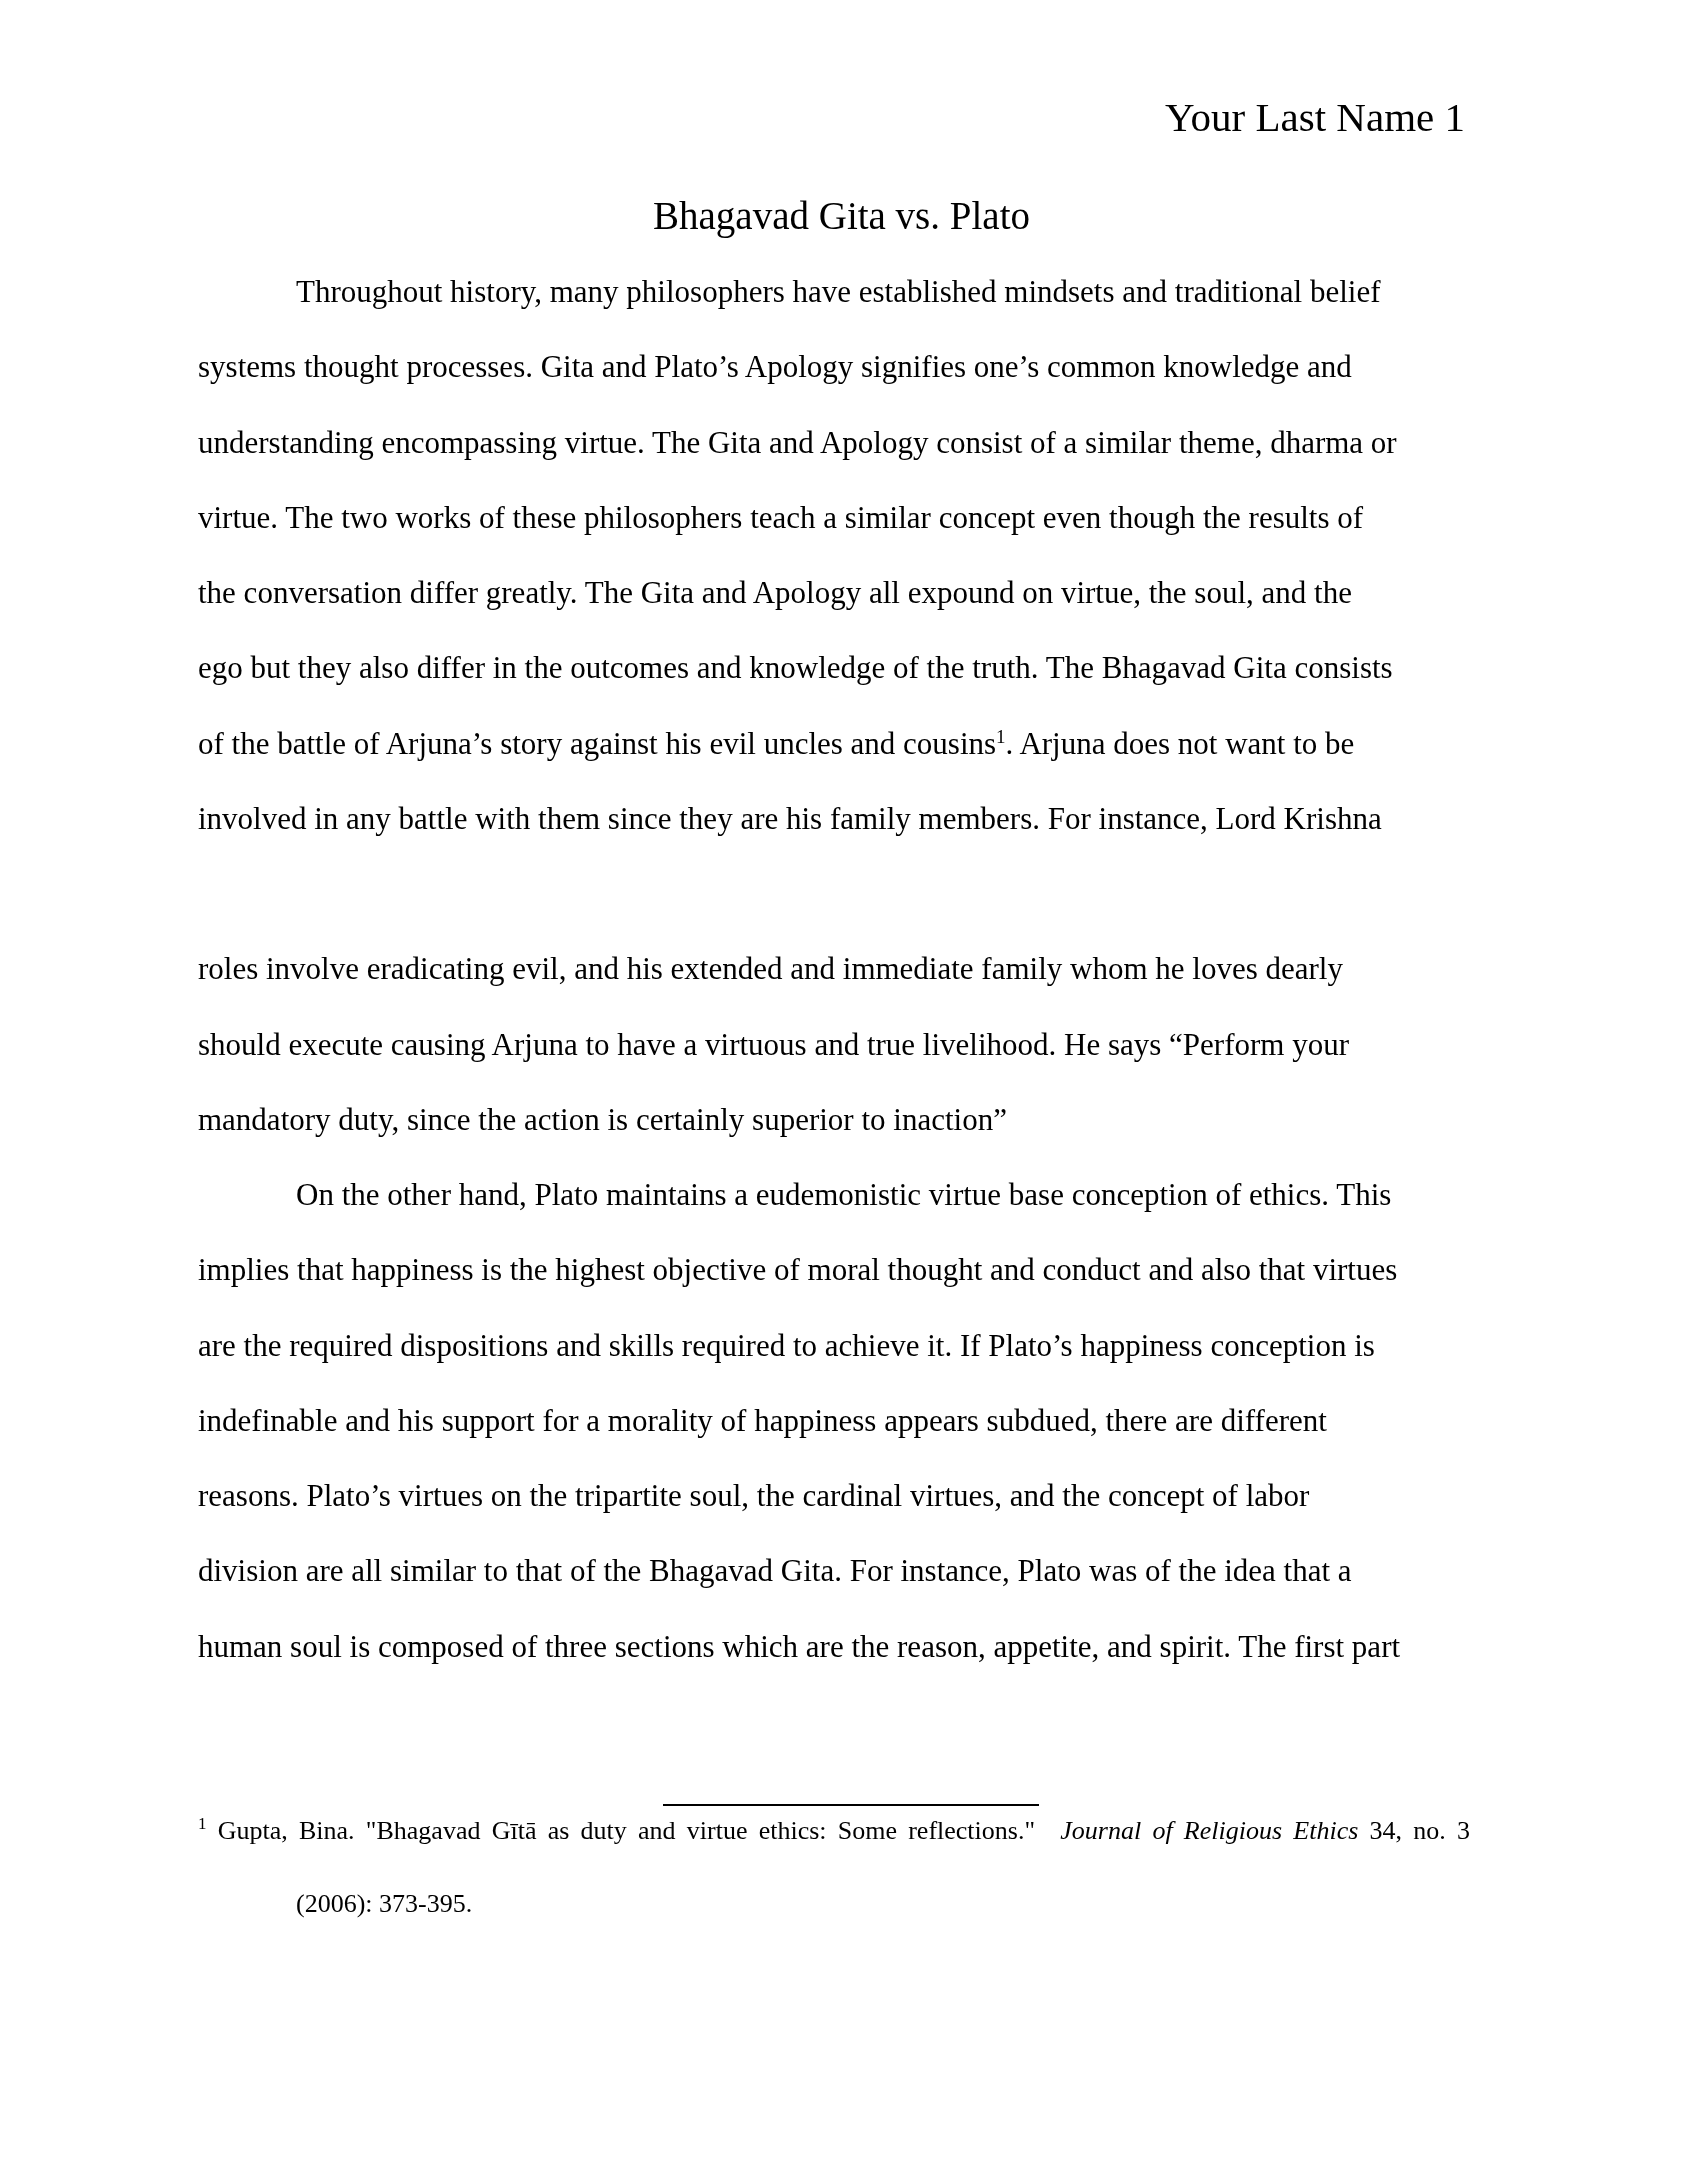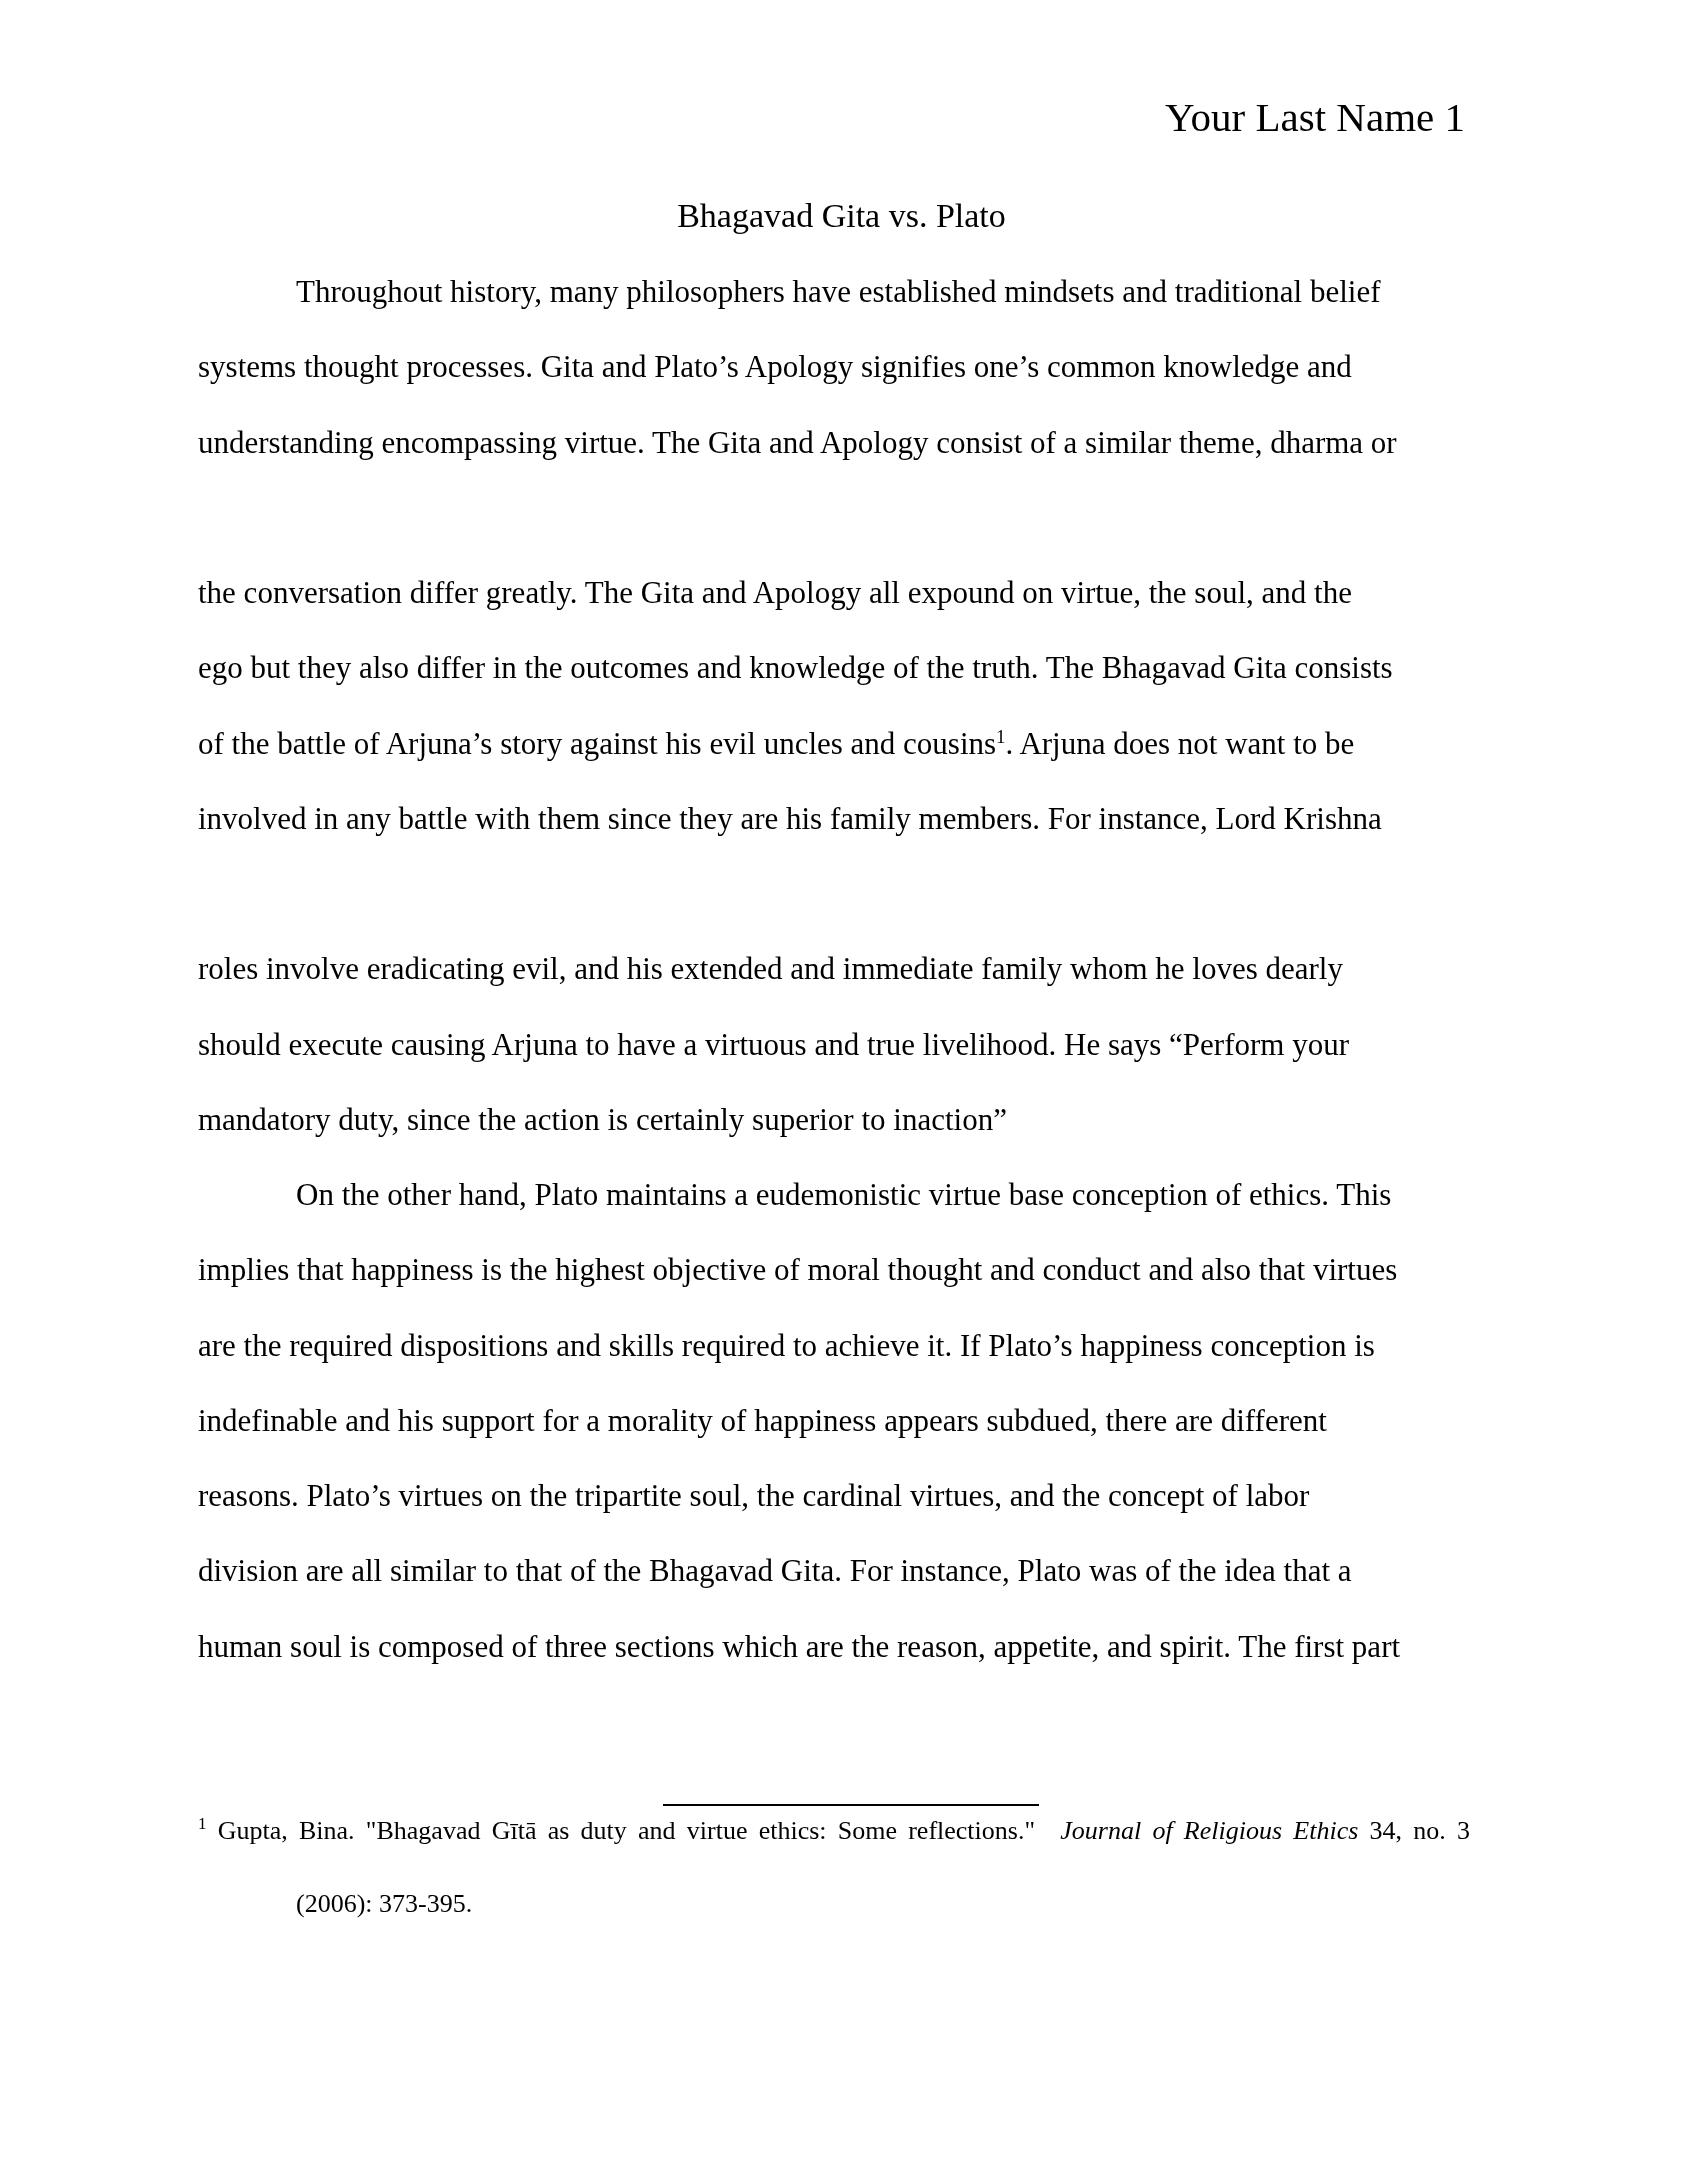--- a/index.html
+++ b/index.html
@@ -1,40 +1,41 @@
 <!DOCTYPE html>
 <html><head>
   <meta charset="utf-8">
   <style>
     html, body { margin: 0; padding: 0; background: #ffffff; }
     body { width: 1683px; height: 2178px; position: relative; overflow: hidden;
            font-family: "Liberation Serif", "DejaVu Serif", serif; color: #000; }
     .page { position: absolute; left: 0; top: 0; width: 1683px; height: 2178px; background: #fff; }
     .running-head { position: absolute; top: 97px; right: 218px; font-size: 41px; line-height: 40px; }
-    .title { position: absolute; top: 196px; left: 0; width: 1683px; text-align: center; font-size: 34px; line-height: 40px; }
+    .title { position: absolute; top: 196px; left: 0; width: 1683px; text-align: center; font-size: 39px; line-height: 40px; }
     .line { position: absolute; left: 198px; width: 1272px; font-size: 31px; line-height: 40px; white-space: nowrap; }
     .line.indent { left: 296px; }
     sup { font-size: 19px; line-height: 0; vertical-align: super; }
     .fn-rule { position: absolute; left: 663px; top: 1804px; width: 376px; height: 2px; background: #000; }
     .fn { position: absolute; font-size: 26px; line-height: 34px; white-space: nowrap; }
     .fn-1 { left: 198px; top: 1814px; width: 1272px; text-align: justify; text-align-last: justify; }
     .fn-2 { left: 296px; top: 1887px; }
     .fn sup { font-size: 17px; }
     i { font-style: italic; margin-left: 14px; }
   </style>
 </head>
 <body>
 
 <div class="page">
   <div class="running-head">Your Last Name 1</div>
   <div class="title">Bhagavad Gita vs. Plato</div>
 
   <div class="line" style="top:347px">systems thought processes. Gita and Plato’s Apology signifies one’s common knowledge and</div>
   <div class="line indent" style="top:272px">Throughout history, many philosophers have established mindsets and traditional belief</div>
   <div class="line" style="top:423px">understanding encompassing virtue. The Gita and Apology consist of a similar theme, dharma or</div>
+  <div class="line" style="top:498px">virtue. The two works of these philosophers teach a similar concept even though the results of</div>
   <div class="line" style="top:573px">the conversation differ greatly. The Gita and Apology all expound on virtue, the soul, and the</div>
   <div class="line" style="top:648px">ego but they also differ in the outcomes and knowledge of the truth. The Bhagavad Gita consists</div>
   <div class="line" style="top:724px">
     <span>of the battle of Arjuna’s story against his evil uncles and cousins</span><sup>1</sup><span>. Arjuna does not want to be</span>
   </div>
   <div class="line" style="top:799px">involved in any battle with them since they are his family members. For instance, Lord Krishna</div>
   <div class="line" style="top:949px">roles involve eradicating evil, and his extended and immediate family whom he loves dearly</div>
   <div class="line" style="top:1025px">should execute causing Arjuna to have a virtuous and true livelihood. He says “Perform your</div>
   <div class="line" style="top:1100px">mandatory duty, since the action is certainly superior to inaction”</div>
 

